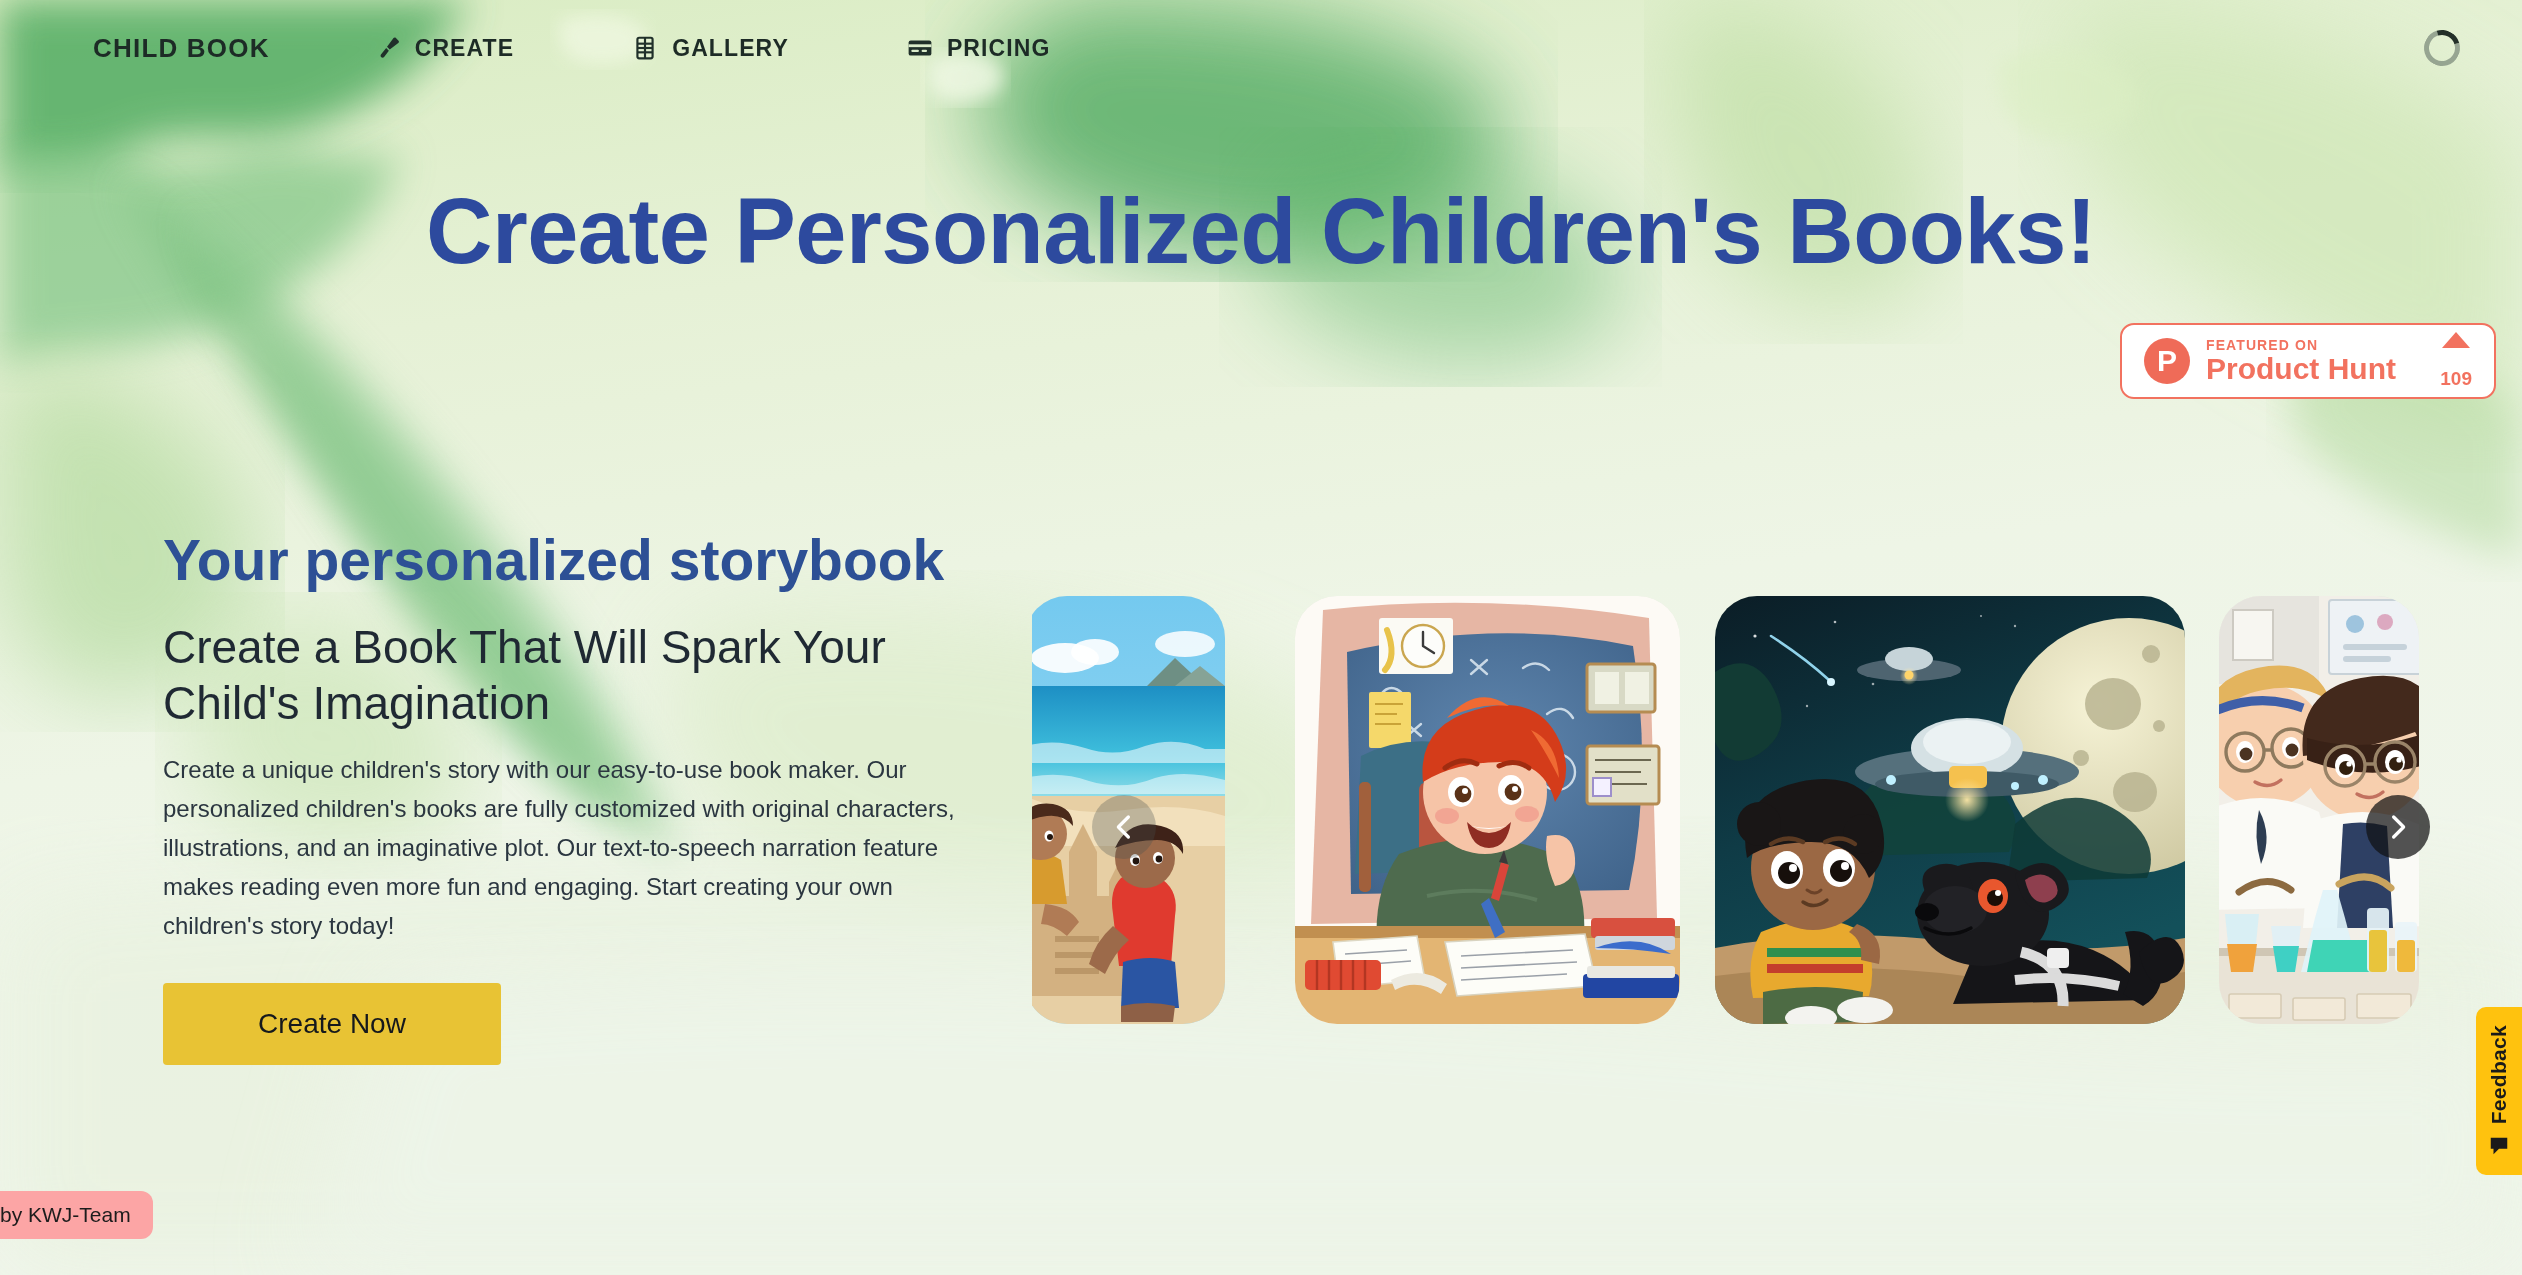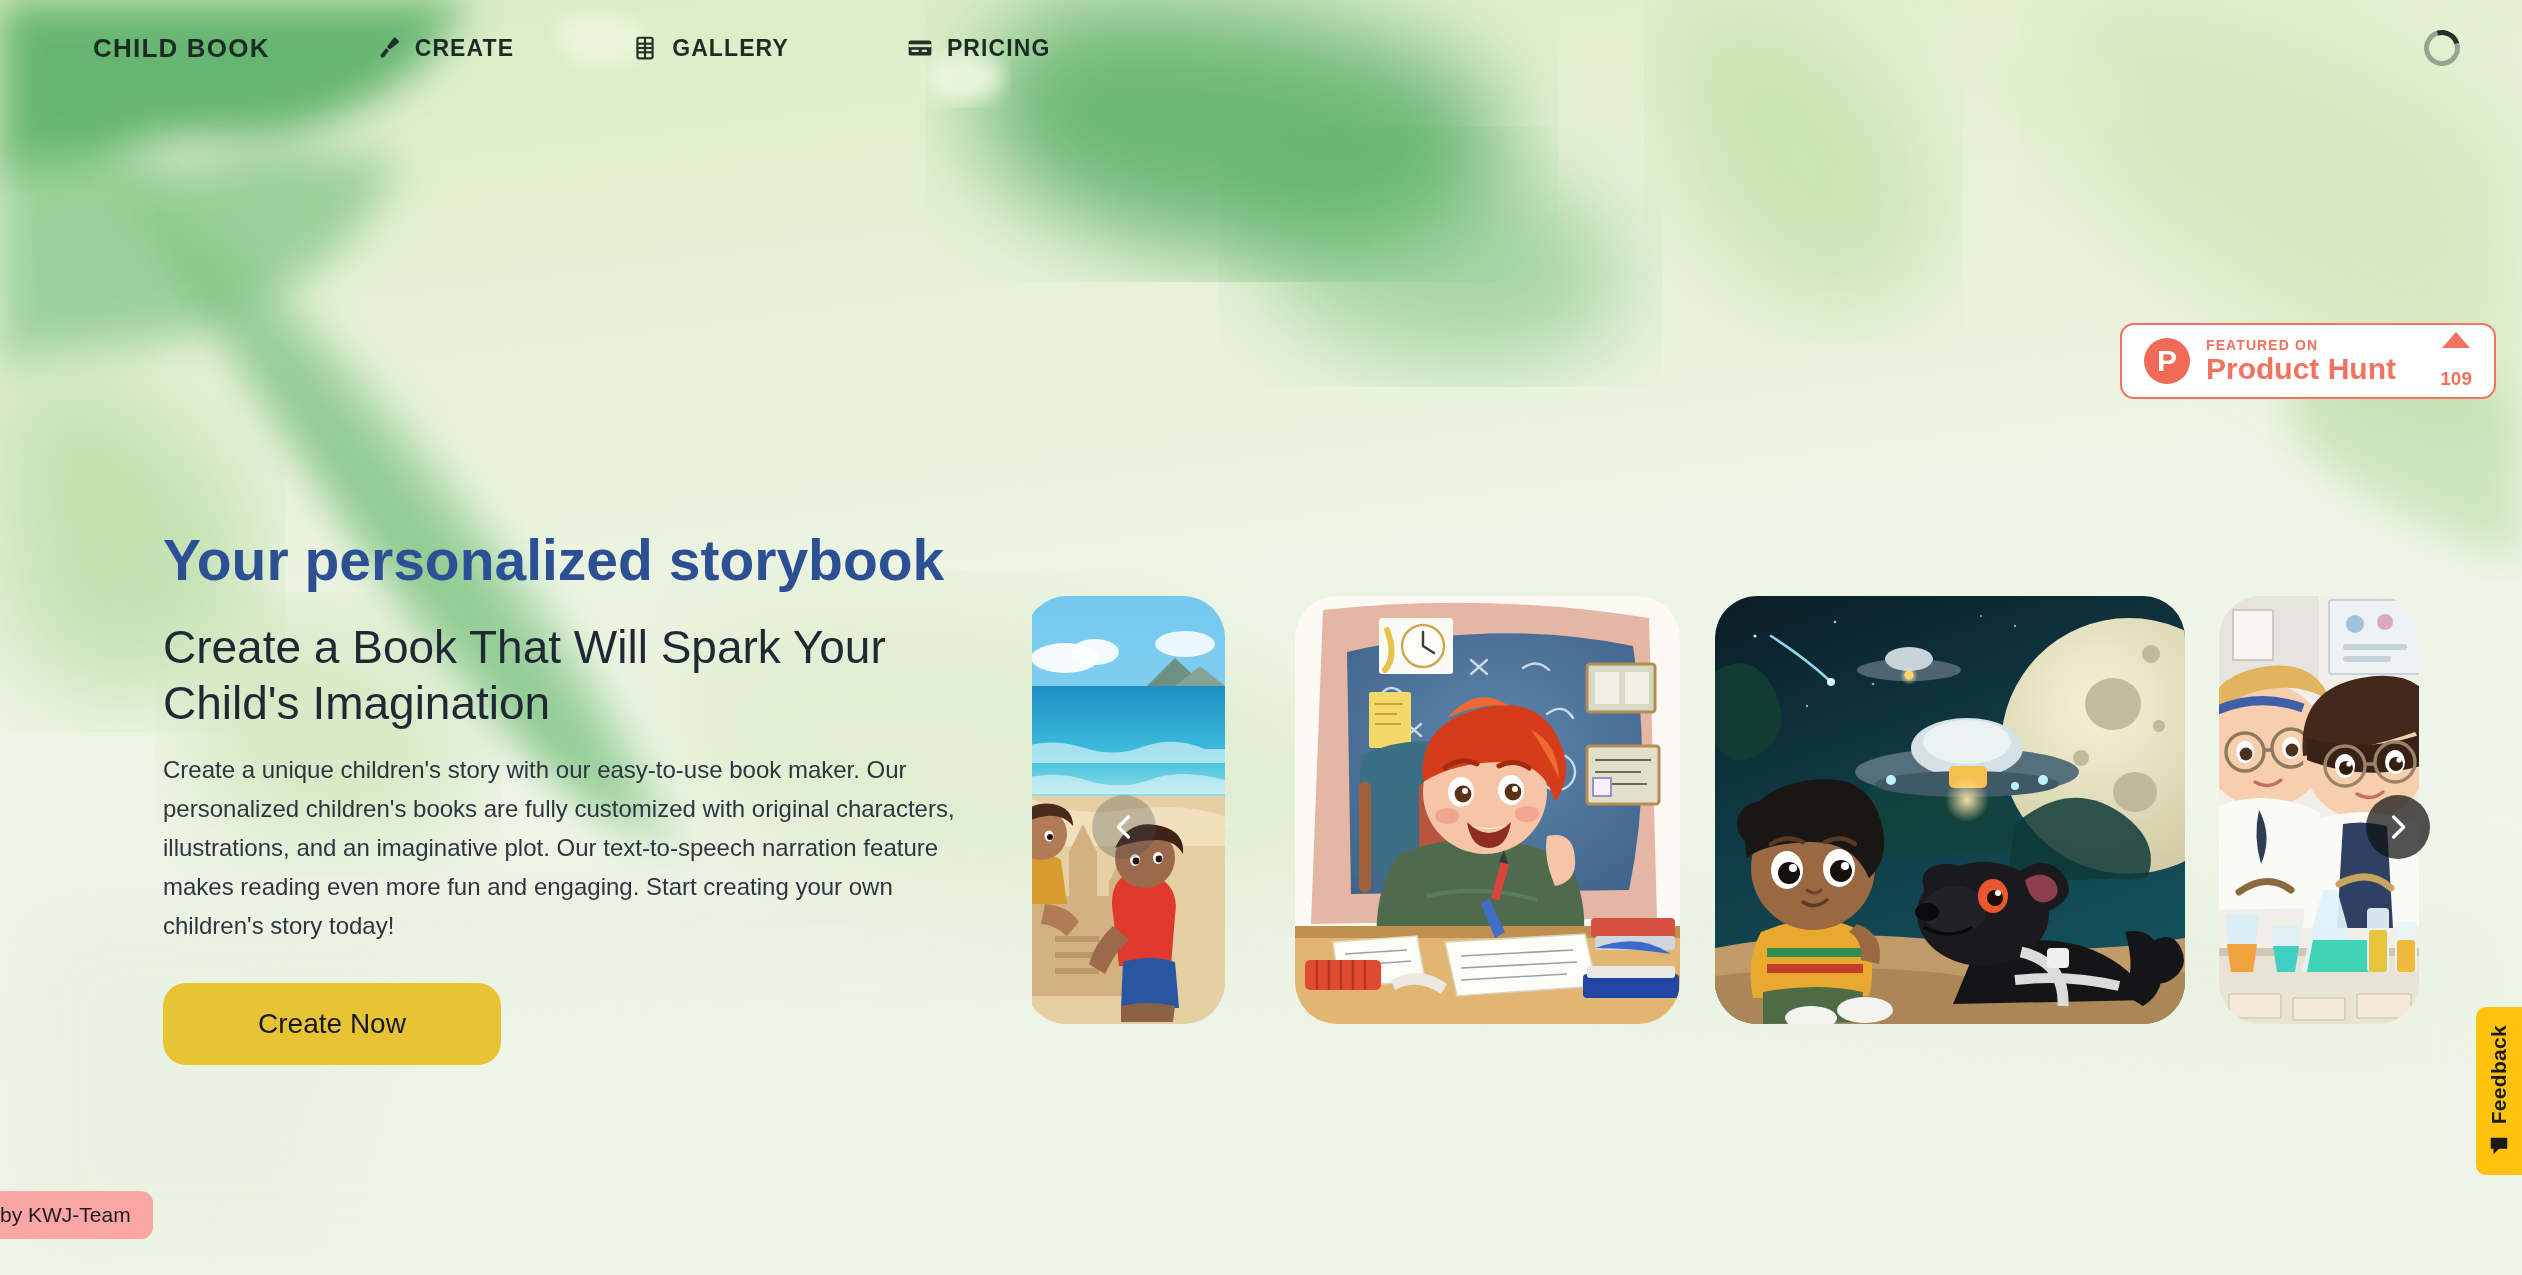--- a/index.html
+++ b/index.html
@@ -87,21 +87,21 @@
   }
   .hero-title {
     font-size: 46px; color: #1f2933; line-height: 1.22; margin-bottom: 20px;
     font-weight: normal;
   }
   .hero-para {
     font-size: 24px; color: #2b3640; line-height: 1.62; width: 800px;
   }
   .cta-btn {
     margin-top: 37px; width: 338px; height: 82px;
-    background: #e8c334; border: none; border-radius: 23px;
+    background: #e8c334; border: none; border-radius: 4px;
     font-family: "Liberation Sans", sans-serif;
     font-size: 28px; color: #15181c; cursor: pointer;
     display: flex; align-items: center; justify-content: center;
   }
 
   
   .carousel {
     position: absolute; left: 1032px; top: 590px;
     width: 1490px; height: 440px; overflow: hidden;
   }
@@ -229,20 +229,21 @@
           <rect x="4" y="13.6" width="7" height="2.2" rx="1" fill="#dbeccb"></rect>
           <rect x="13.5" y="13.6" width="5" height="2.2" rx="1" fill="#dbeccb"></rect>
         </svg>
         <span class="nav-label">PRICING</span>
       </a>
 
     </div>
     <div class="spinner"></div>
   </div>
 
+  <h1 class="headline">Create Personalized Children's Books!</h1>
 
   <div class="ph-badge">
     <div class="ph-logo">P</div>
     <div class="ph-text">
       <span class="ph-top">FEATURED ON</span>
       <span class="ph-name">Product Hunt</span>
     </div>
     <div class="ph-vote">
       <div class="ph-tri"></div>
       <span class="ph-count">109</span>

